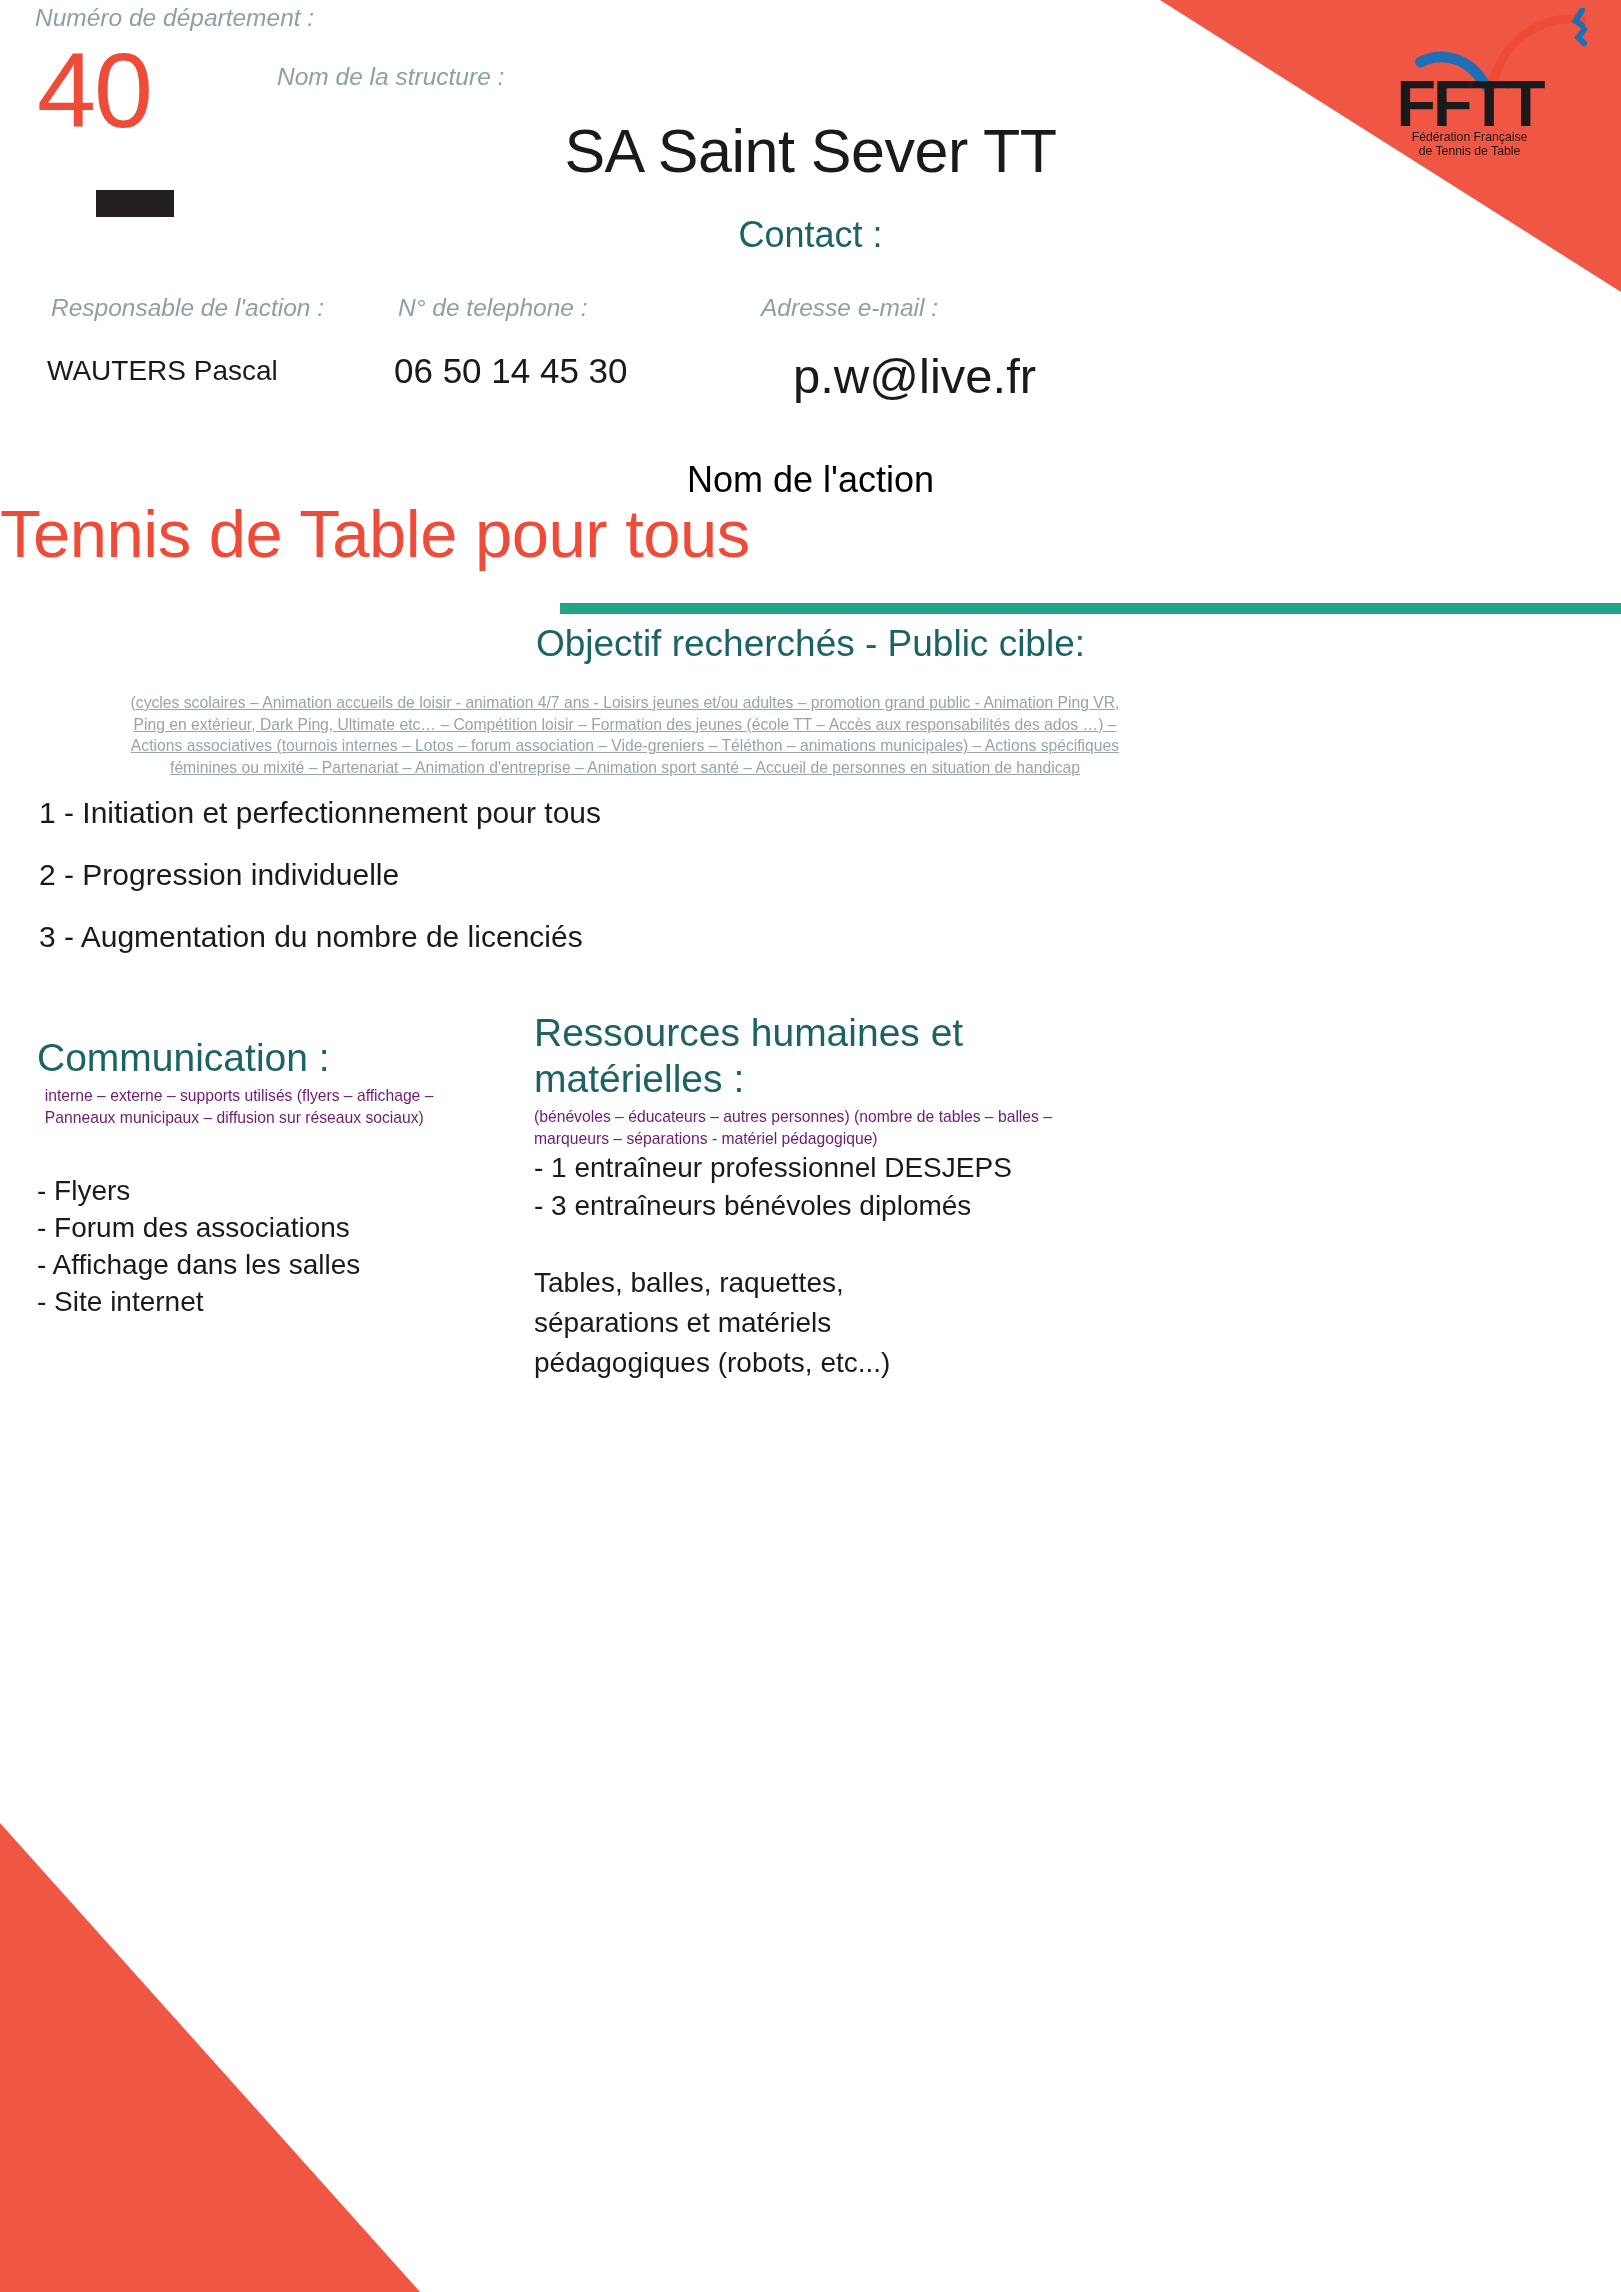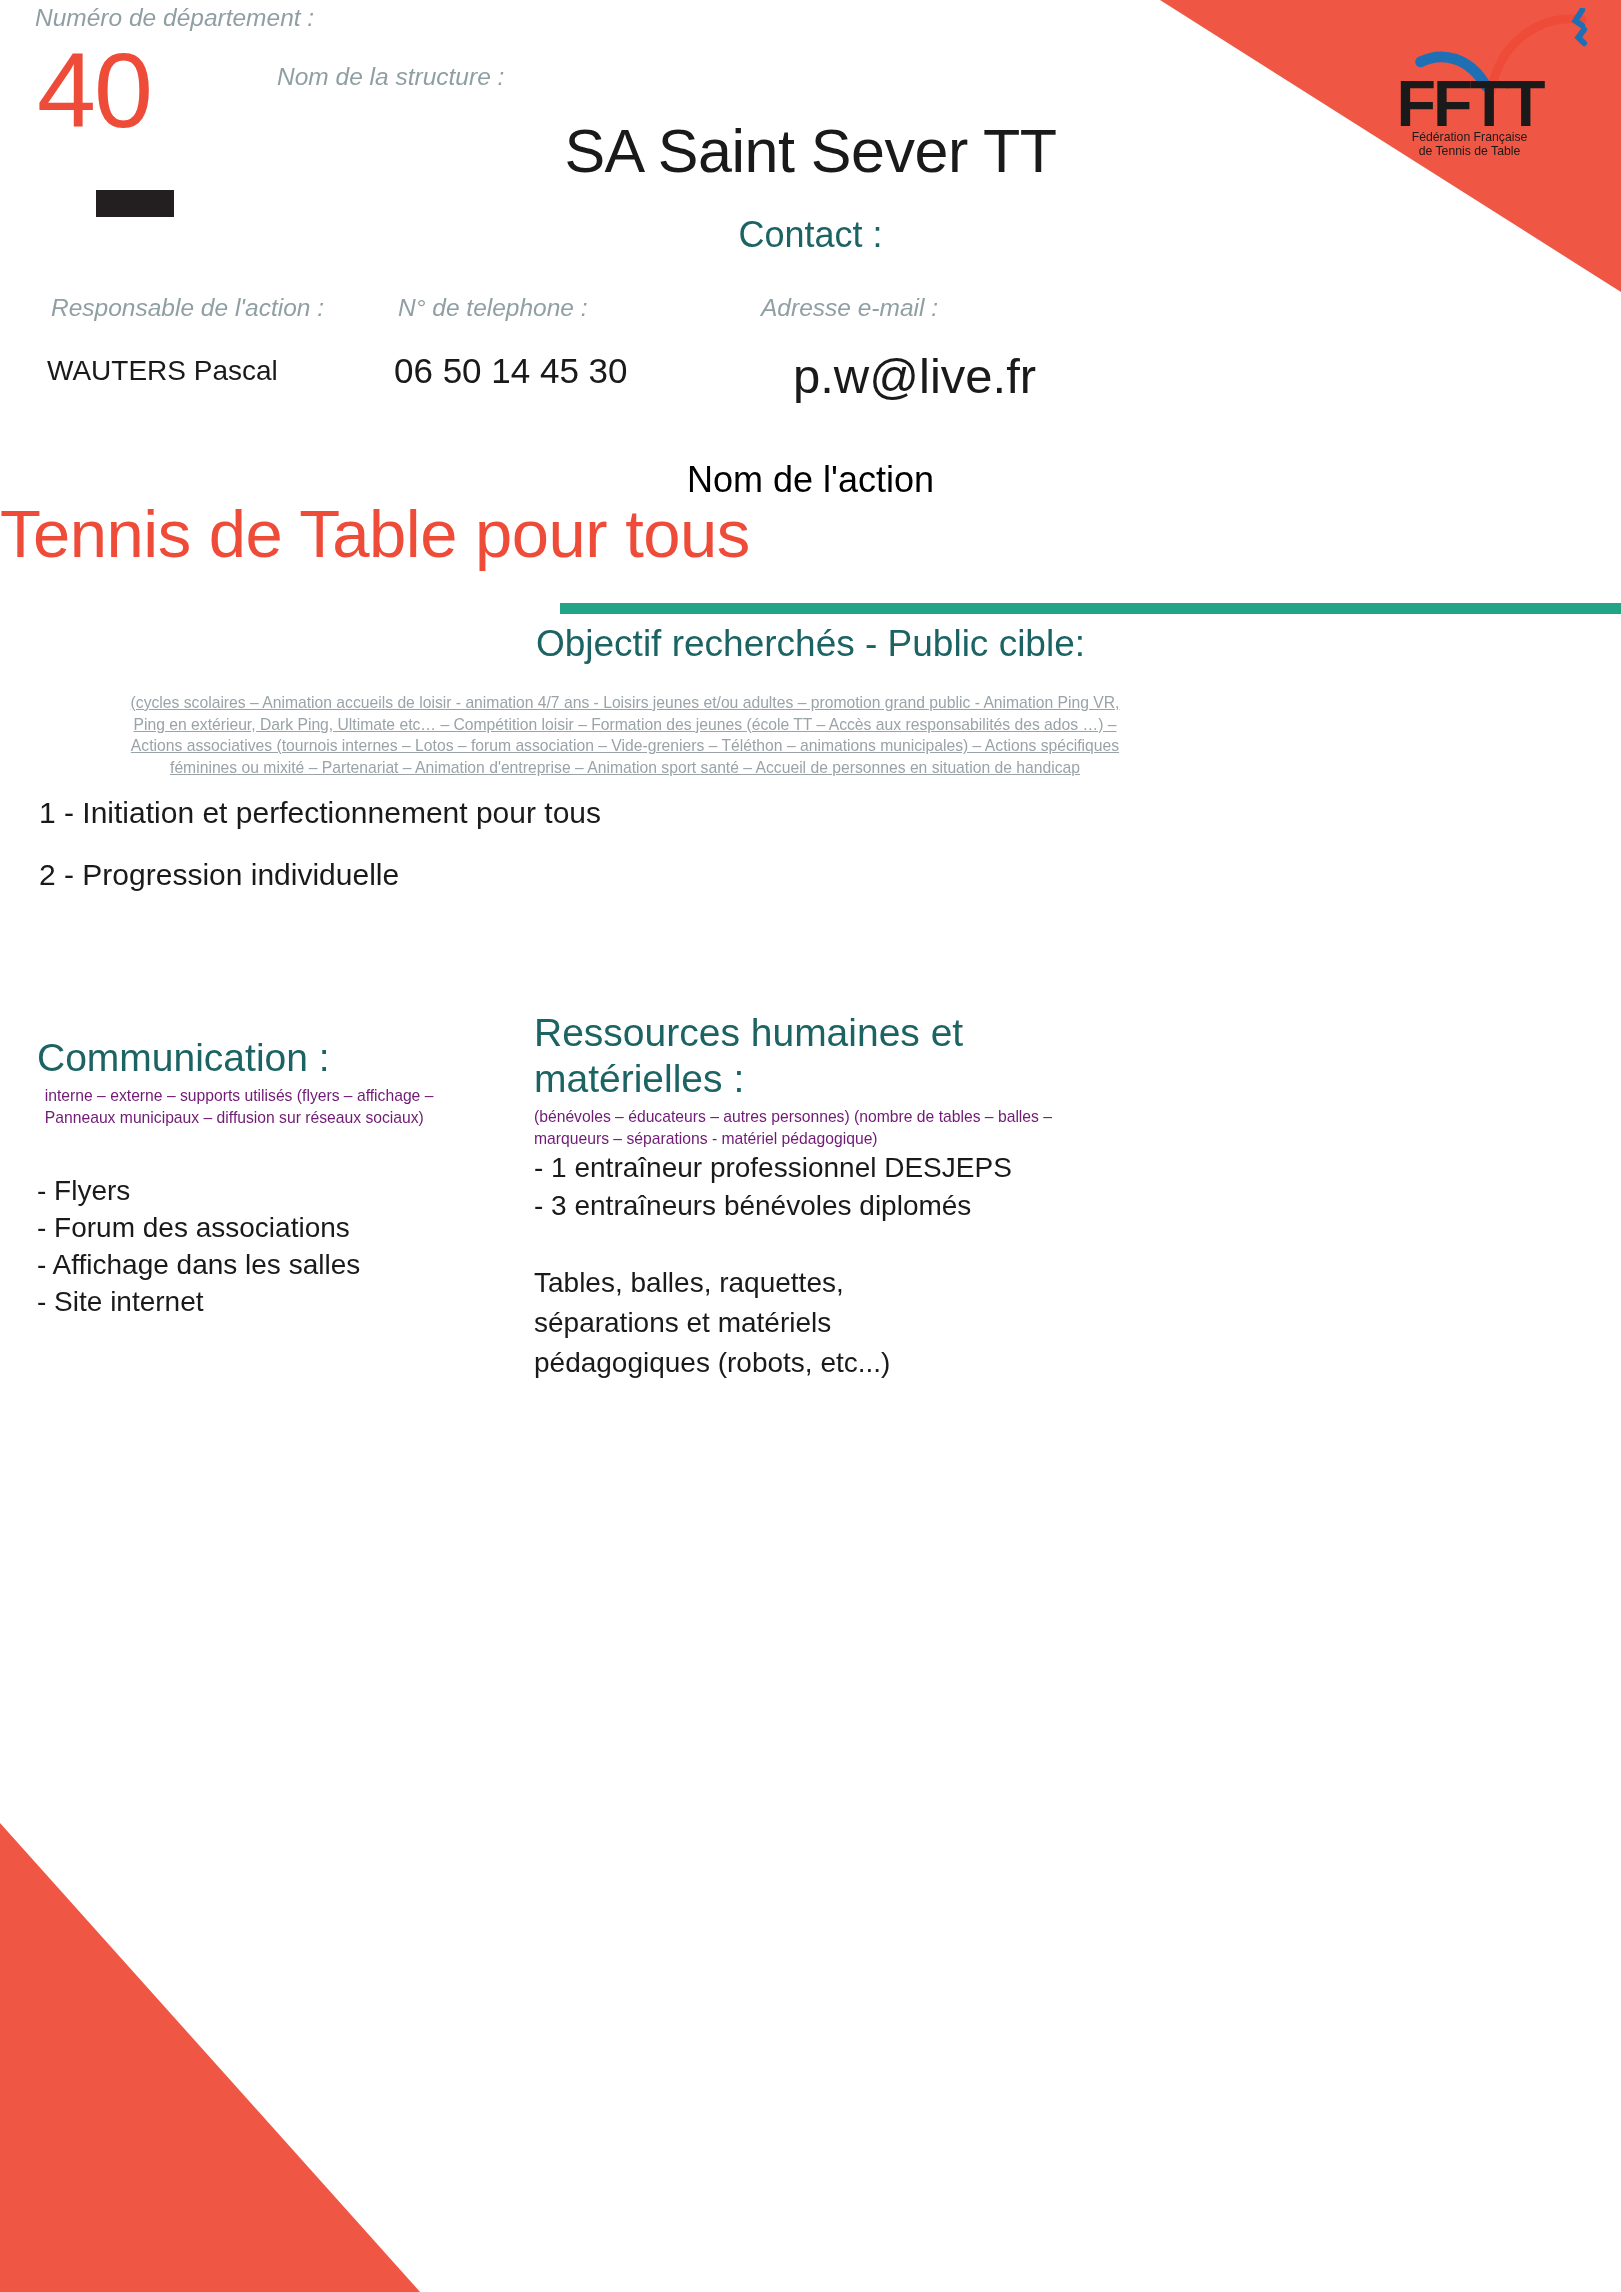--- a/index.html
+++ b/index.html
@@ -275,20 +275,21 @@
   <div id="action-label">Nom de l'action</div>
   <div id="action-name">Tennis de Table pour tous</div>
 
   <div id="green-rule"></div>
 
   <div id="obj-title">Objectif recherchés - Public cible:</div>
   <div id="obj-hint">(cycles scolaires – Animation accueils de loisir - animation 4/7 ans - Loisirs jeunes et/ou adultes – promotion grand public - Animation  Ping VR,  Ping en extérieur, Dark Ping, Ultimate etc… – Compétition loisir – Formation des jeunes (école TT – Accès aux responsabilités des ados …) – Actions associatives (tournois internes – Lotos – forum association – Vide-greniers – Téléthon – animations municipales) – Actions spécifiques féminines ou mixité – Partenariat – Animation d'entreprise – Animation sport santé – Accueil de personnes en situation de handicap</div>
   <div id="obj-list">
     <div class="obj-item">1 - Initiation et perfectionnement pour tous</div>
     <div class="obj-item">2 - Progression individuelle</div>
+    <div class="obj-item">3 - Augmentation du nombre de licenciés</div>
   </div>
 
   <div id="col-comm">
     <h2 class="col-heading">Communication :</h2>
     <p class="col-hint">interne – externe – supports utilisés (flyers – affichage – Panneaux municipaux – diffusion sur réseaux sociaux)</p>
     <div id="comm-list">
       <div class="comm-item">- Flyers</div>
       <div class="comm-item">- Forum des associations</div>
       <div class="comm-item">- Affichage dans les salles</div>
       <div class="comm-item">- Site internet</div>

